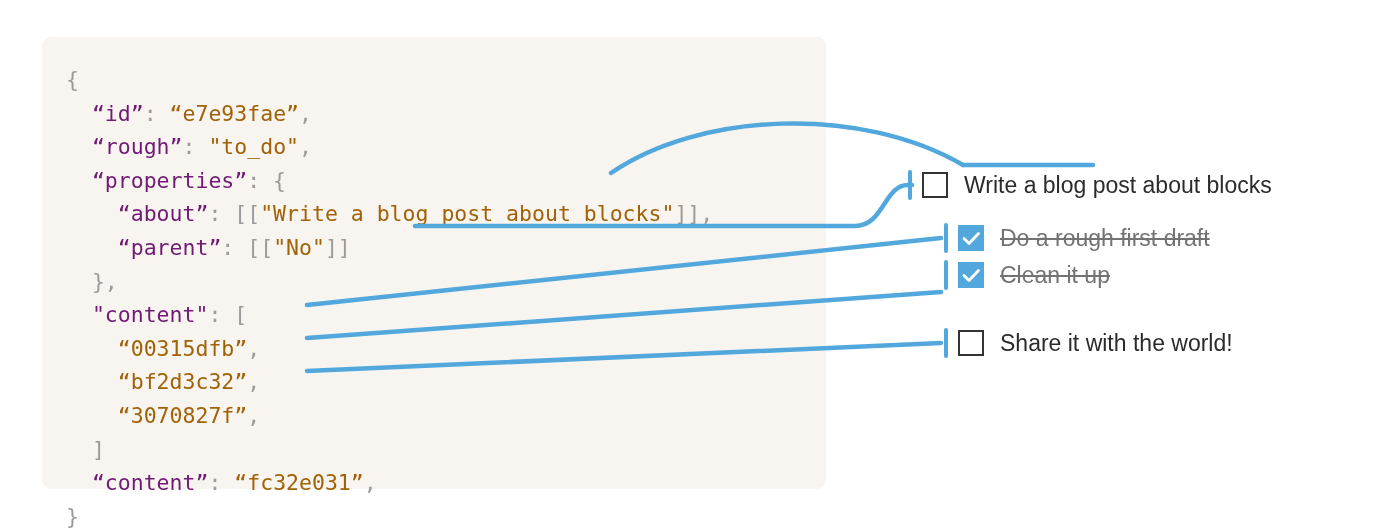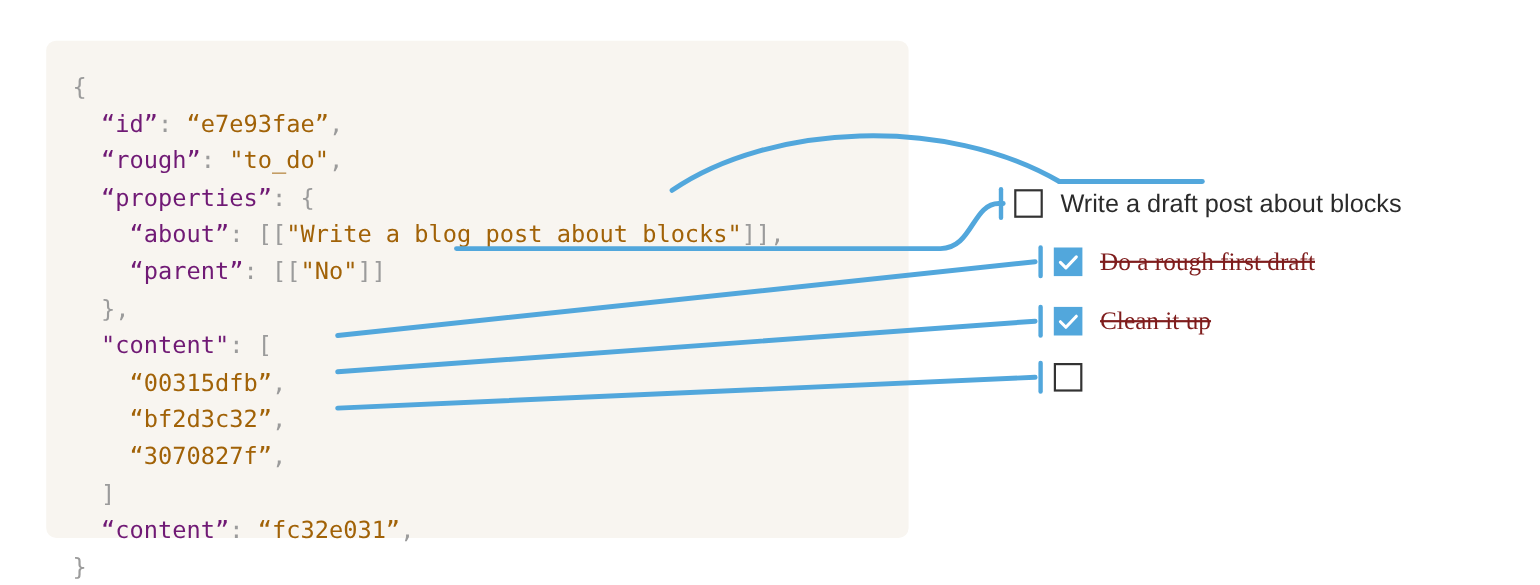--- a/index.html
+++ b/index.html
@@ -78,24 +78,23 @@
     border: none;
   }
   .cbox.checked svg { display: block; }
   .todo-label {
     margin-left: 16px;
     font-size: 23px;
     color: #2b2b2b;
     white-space: nowrap;
   }
   .todo-label.done {
-    color: #7f1d1d;
+    color: #737373;
     text-decoration: line-through;
     text-decoration-thickness: 2px;
-    font-family: Liberation Serif, serif;
   }
 
   
   #connectors {
     position: absolute;
     left: 0;
     top: 0;
     width: 1400px;
     height: 532px;
     pointer-events: none;
@@ -134,42 +133,43 @@
     <line x1="307" y1="305" x2="941" y2="238" stroke="#52A7DC" stroke-width="4.5" stroke-linecap="round"></line>
     <line x1="307" y1="338" x2="941" y2="292" stroke="#52A7DC" stroke-width="4.5" stroke-linecap="round"></line>
     <line x1="307" y1="371" x2="941" y2="343" stroke="#52A7DC" stroke-width="4.5" stroke-linecap="round"></line>
   </svg>
 
   <div id="todo-list">
 
     <div class="todo-row" style="top:8px;">
       <div class="row-tick"></div>
       <div class="cbox unchecked"></div>
-      <div class="todo-label">Write a draft post about blocks</div>
+      <div class="todo-label">Write a blog post about blocks</div>
     </div>
 
     <div class="todo-row" style="top:61px; left:36px;">
       <div class="row-tick"></div>
       <div class="cbox checked">
         <svg viewBox="0 0 26 26" width="26" height="26" aria-hidden="true">
           <path d="M6 13.5 L11 18.5 L20.5 8.5" fill="none" stroke="#ffffff" stroke-width="2.8" stroke-linecap="round" stroke-linejoin="round"></path>
         </svg>
       </div>
       <div class="todo-label done">Do a rough first draft</div>
     </div>
 
-    <div class="todo-row" style="top:115px; left:36px;">
+    <div class="todo-row" style="top:98px; left:36px;">
       <div class="row-tick"></div>
       <div class="cbox checked">
         <svg viewBox="0 0 26 26" width="26" height="26" aria-hidden="true">
           <path d="M6 13.5 L11 18.5 L20.5 8.5" fill="none" stroke="#ffffff" stroke-width="2.8" stroke-linecap="round" stroke-linejoin="round"></path>
         </svg>
       </div>
       <div class="todo-label done">Clean it up</div>
     </div>
 
     <div class="todo-row" style="top:166px; left:36px;">
       <div class="row-tick"></div>
       <div class="cbox unchecked"></div>
+      <div class="todo-label">Share it with the world!</div>
     </div>
 
   </div>
 </div>
 
 </body></html>

